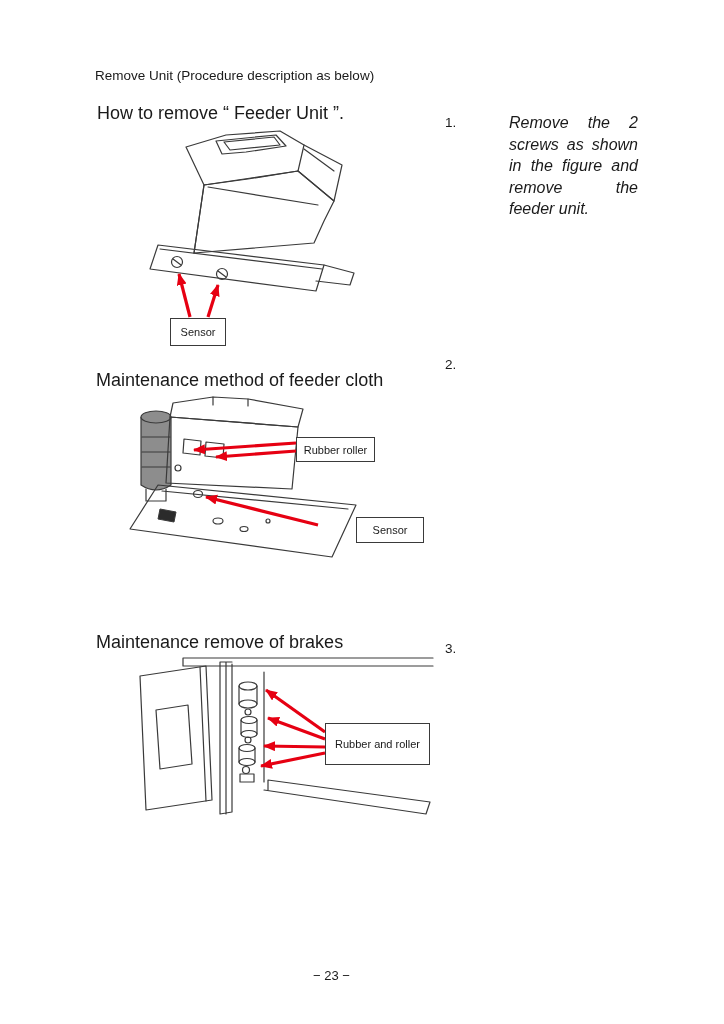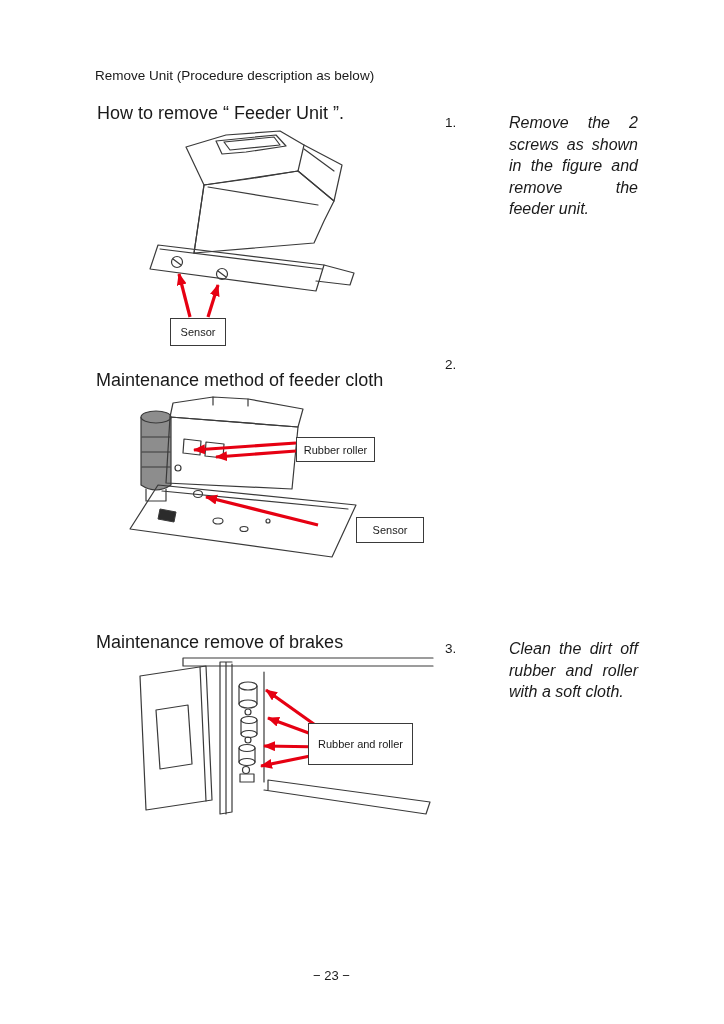--- a/index.html
+++ b/index.html
@@ -122,21 +122,20 @@
     <path class="arrow" d="M200,132 L88,104" marker-end="url(#ah2)"></path>
   </svg>
   <div class="callout" style="left:178px; top:44px; width:77px; height:23px;">Rubber roller</div>
   <div class="callout" style="left:200px; top:124px; width:66px; height:24px;margin-left:38px;">Sensor</div>
 </div>
 
 <div class="heading" style="left:96px; top:632px;">Maintenance remove of brakes</div>
 
 <div class="step" style="top:638px;">
   <span class="step-no">3.</span>
-  <span class="step-text">Clean the dirt off rubber and roller with a soft cloth.</span>
 </div>
 
 <div class="figure" style="left:128px; top:652px; width:310px; height:170px;">
   <svg width="310" height="170" viewBox="0 0 310 170">
     <defs>
       <marker id="ah3" markerWidth="13" markerHeight="11" refX="11" refY="5" orient="auto" markerUnits="userSpaceOnUse">
         <path class="ah" d="M0,0 L12,5 L0,10 Z"></path>
       </marker>
     </defs>
 
@@ -165,16 +164,16 @@
       <path class="line" d="M112,122 L126,122 L126,130 L112,130 Z"></path>
     </g>
 
     <path class="line" d="M140,128 L302,150 M136,138 L298,162 M302,150 L298,162 M140,128 L140,138"></path>
 
     <path class="arrow" d="M197,80 L138,38" marker-end="url(#ah3)"></path>
     <path class="arrow" d="M197,87 L140,66" marker-end="url(#ah3)"></path>
     <path class="arrow" d="M197,95 L136,94" marker-end="url(#ah3)"></path>
     <path class="arrow" d="M197,101 L133,114" marker-end="url(#ah3)"></path>
   </svg>
-  <div class="callout" style="left:180px; top:71px; width:103px; height:40px;">Rubber and roller</div>
+  <div class="callout" style="left:197px; top:71px; width:103px; height:40px;">Rubber and roller</div>
 </div>
 
 <div class="page-number">− 23 −</div>
 
 </body></html>

